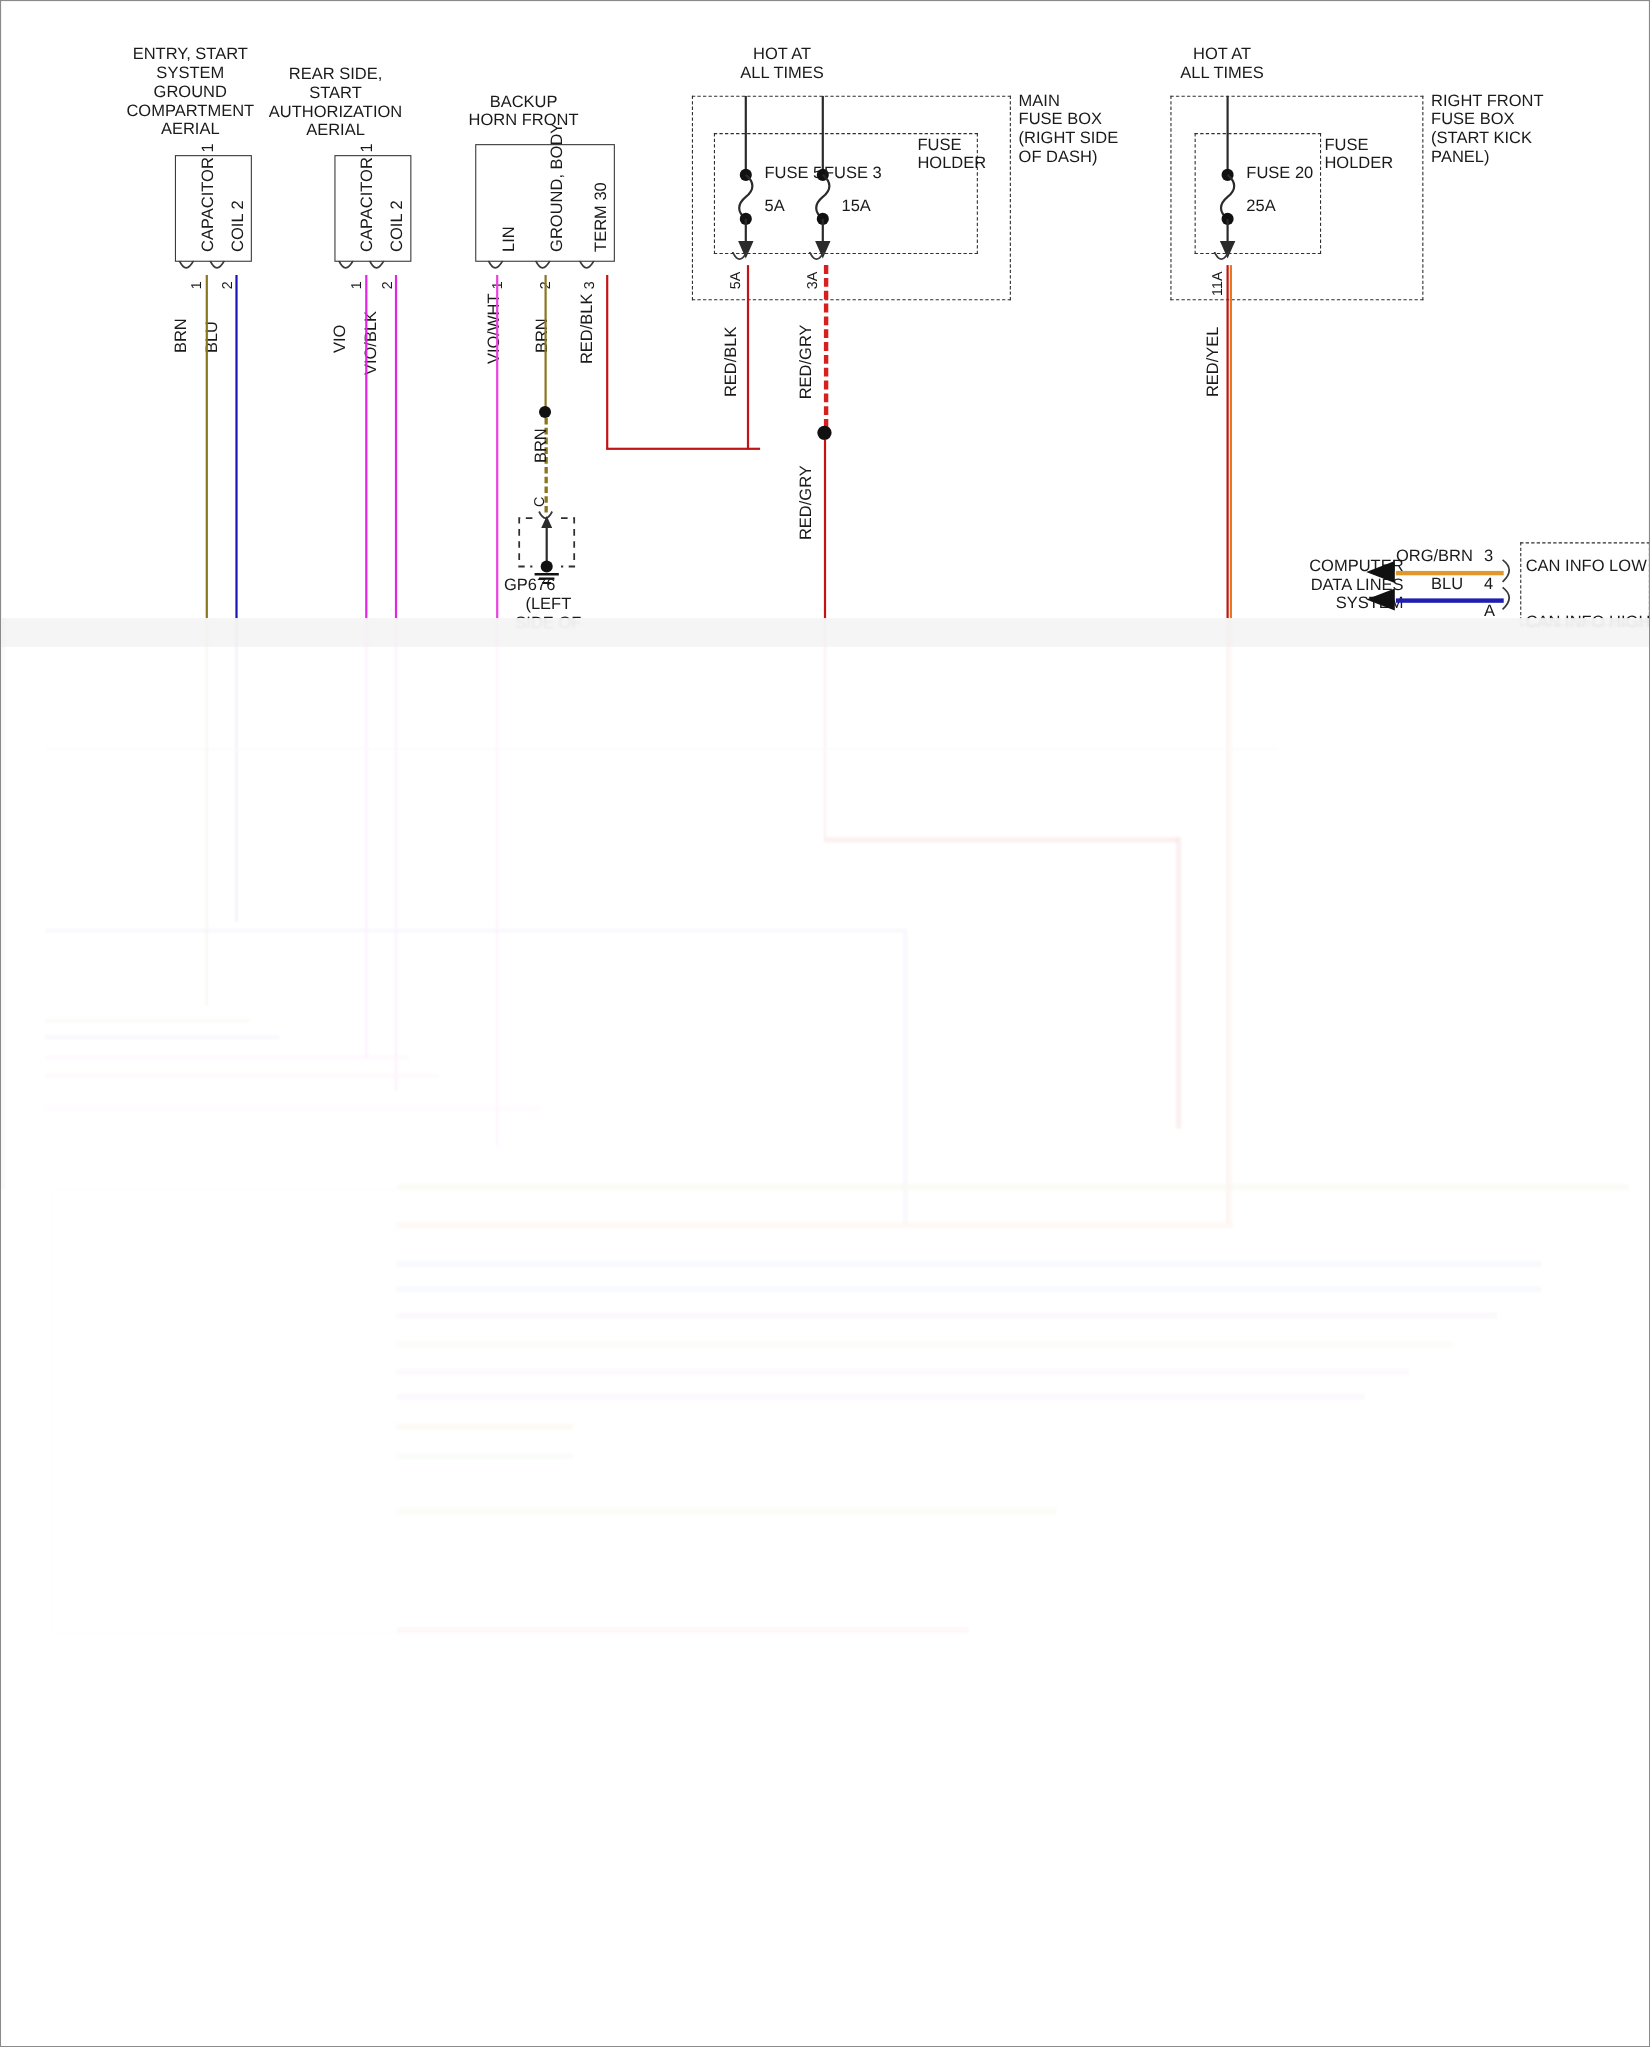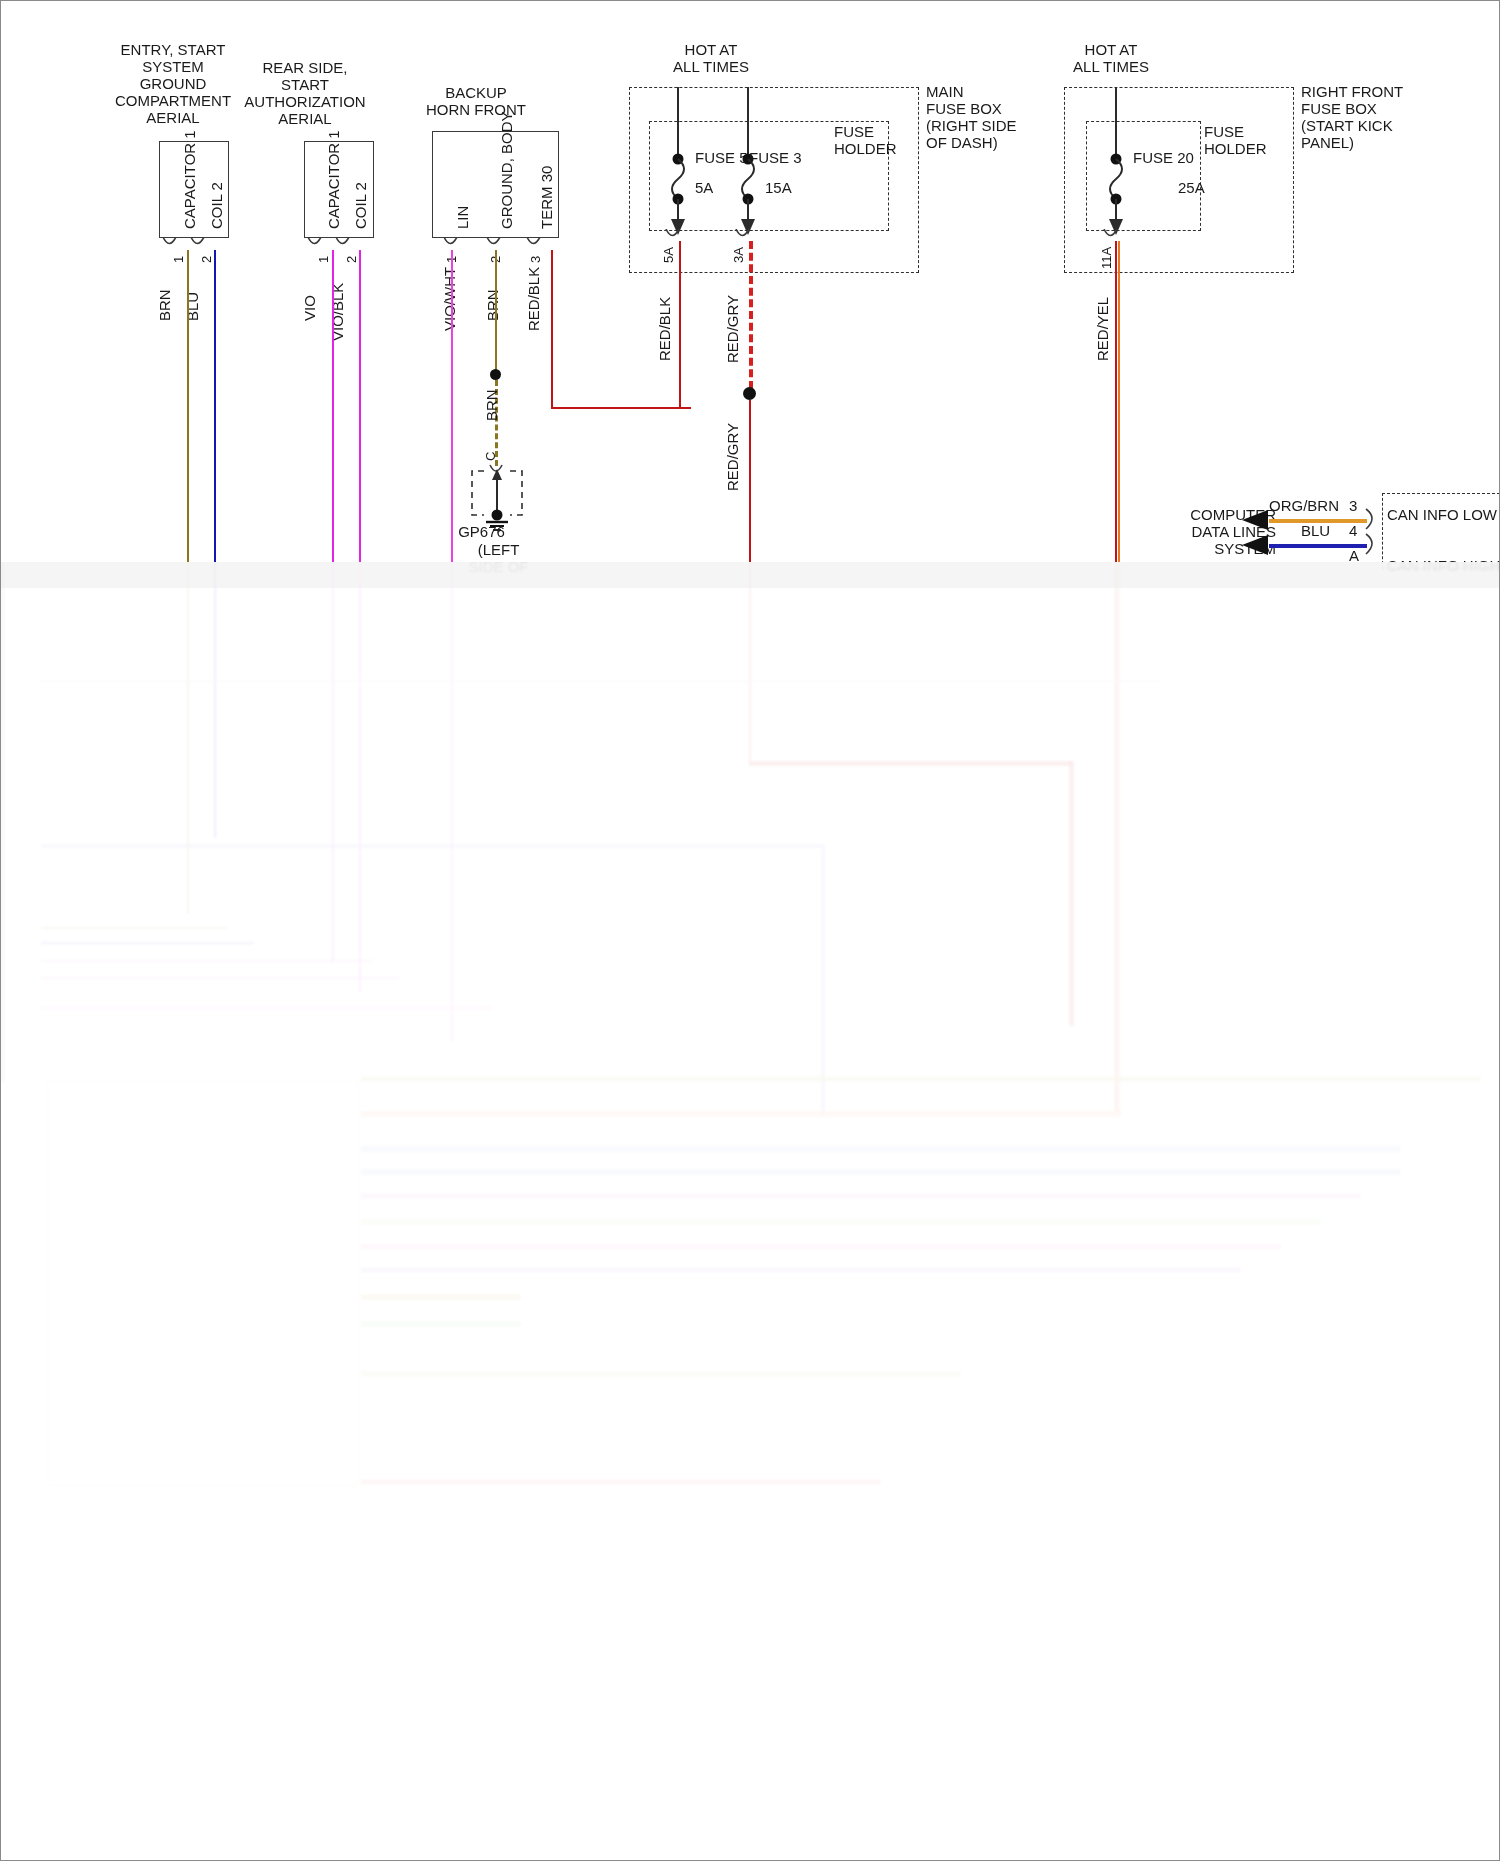--- a/index.html
+++ b/index.html
@@ -206,21 +206,21 @@
 
   <svg style="position:absolute;left:1093px;top:86px;width:60px;height:150px;">
     <line x1="22" y1="0" x2="22" y2="72" stroke="#2b2b2b" stroke-width="2"></line>
     <circle cx="22" cy="72" r="5.5" fill="#111"></circle>
     <path d="M22,72 q12,10 0,20 q-12,10 0,20" fill="none" stroke="#2b2b2b" stroke-width="2"></path>
     <circle cx="22" cy="112" r="5.5" fill="#111"></circle>
     <line x1="22" y1="112" x2="22" y2="140" stroke="#2b2b2b" stroke-width="2"></line>
     <polygon points="22,148 15,132 29,132" fill="#2b2b2b"></polygon>
   </svg>
   <div class="lbl" style="left:1132px;top:148px;">FUSE 20</div>
-  <div class="lbl" style="left:1132px;top:178px;margin-left:45px;">25A</div>
+  <div class="lbl" style="left:1132px;top:178px;">25A</div>
   <svg style="position:absolute;left:1099px;top:228px;width:32px;height:16px;">
     <path d="M4,0 Q10,13 17,0" fill="none" stroke="#3a3a3a" stroke-width="1.6"></path>
   </svg>
   <div class="vlbl sm" style="left:1098px;top:268px;">11A</div>
   <div class="vlbl" style="left:1093px;top:360px;">RED/YEL</div>
 
   <div class="tw" style="left:1114px;top:240px;height:321px;">
     <i class="a" style="background:#c21414;"></i>
     <i class="b" style="background:#e87722;"></i>
   </div>

